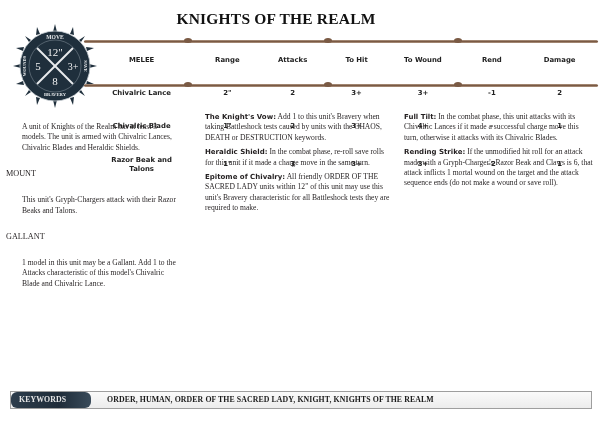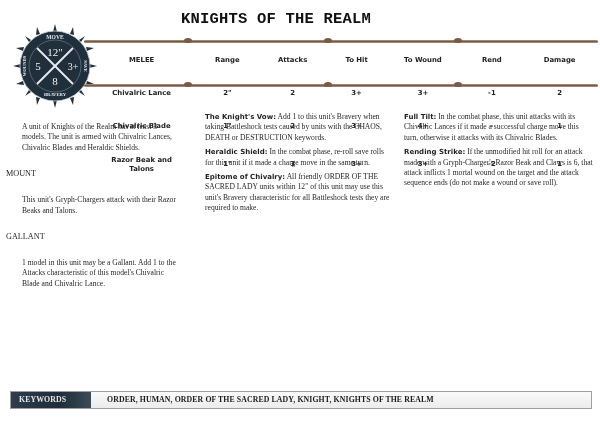--- a/index.html
+++ b/index.html
@@ -2,21 +2,21 @@
 <html><head>
   <meta charset="utf-8">
   <style>
     html, body { margin: 0; padding: 0; }
     body {
       width: 600px; height: 422px; background: #ffffff; position: relative; overflow: hidden;
       font-family: "Liberation Serif", "DejaVu Serif", serif; color: #231f20;
     }
     .title {
       position: absolute; left: 0; width: 552px; top: 10px; text-align: center;
-      font-family: Liberation Mono, monospace; font-weight: bold;
+      font-family: Liberation Serif, serif; font-weight: bold;
       font-size: 15.5px; letter-spacing: 0.2px; color: #111;
     }
     
     .compass { position: absolute; left: 11px; top: 22px; width: 88px; height: 88px; }
     
     .rule {
       position: absolute; left: 84px; width: 514px; height: 3px;
       background: linear-gradient(to bottom, #b49a86 0%, #7a5a44 50%, #b49a86 100%);
       border-radius: 2px;
     }
@@ -55,20 +55,21 @@
     .kw-bar {
       position: absolute; left: 10px; top: 391px; width: 582px; height: 18px;
       border: 1px solid #9e9e9e; background: linear-gradient(to bottom, #fafafa, #ececec);
       box-sizing: border-box;
     }
     .kw-label {
       position: absolute; left: 0; top: 0; width: 80px; height: 16px;
       background: linear-gradient(to right, #2d3d4c 0%, #1f2c39 60%, #3a4b5a 100%);
       color: #e6e6e6; font-weight: bold; font-size: 7.8px; line-height: 16px; padding-left: 8px; box-sizing: border-box;
       letter-spacing: 0.1px;
+      border-radius: 6px;
     }
     .kw-text {
       position: absolute; left: 96px; top: 0; height: 16px; line-height: 16px;
       font-weight: bold; font-size: 7.8px; color: #1a1a1a; letter-spacing: 0.1px;
     }
   </style>
 </head>
 <body>
 
 <div class="title">KNIGHTS OF THE REALM</div>

